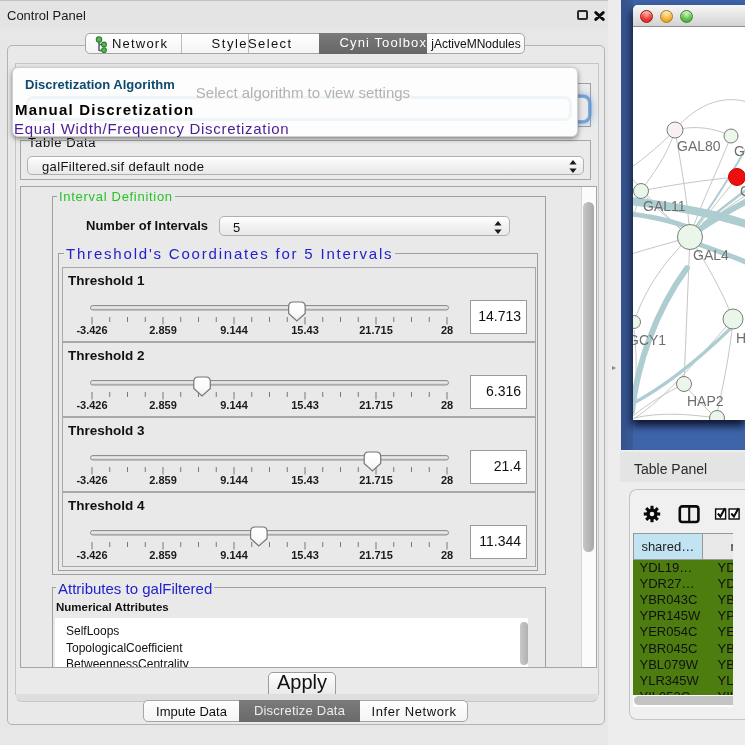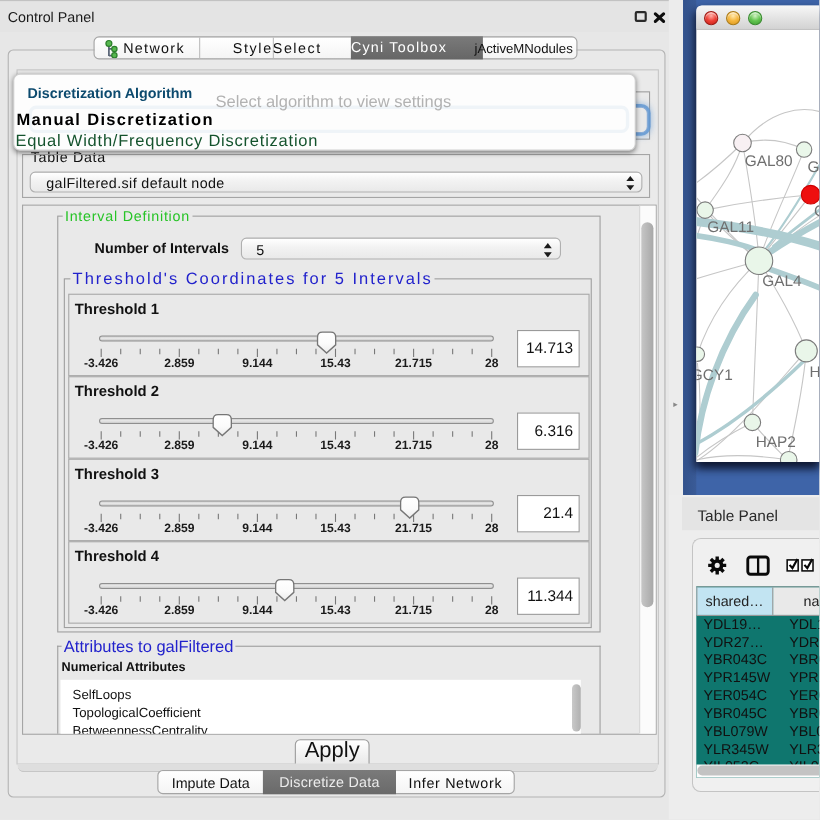--- a/index.html
+++ b/index.html
@@ -20,21 +20,21 @@
 <div class="abs" style="left:7px;top:45px;width:598px;height:680px;background:#e9e9e9;border:1px solid #b3b3b3;border-radius:5px"></div>
 
 <div class="abs" style="left:15px;top:63px;width:584px;height:632px;background:#eaeaea;border:1px solid #c6c6c6"></div>
 
 <div class="abs" style="left:85px;top:32.5px;width:440px;height:21px;background:linear-gradient(#ffffff,#f4f4f4);border:1px solid #a5a5a5;border-radius:5px;font-size:13px;color:#111">
   <div class="abs" style="left:26px;top:2px;line-height:16px;letter-spacing:1.2px">Network</div>
   <div class="abs" style="left:95px;top:0;width:1px;height:19px;background:#bdbdbd"></div>
   <div class="abs" style="left:95px;top:2px;width:67px;text-align:right;line-height:16px;letter-spacing:1.5px">Style</div>
   <div class="abs" style="left:162px;top:0;width:1px;height:19px;background:#bdbdbd"></div>
   <div class="abs" style="left:162px;top:2px;width:71px;text-align:left;line-height:16px;letter-spacing:1.4px">Select</div>
-  <div class="abs" style="left:233px;top:-1px;width:120px;height:21px;background:linear-gradient(#7a7a7a,#666666);color:#fff;text-align:left;line-height:20px;letter-spacing:1.1px">Cyni Toolbox</div>
+  <div class="abs" style="left:233px;top:-1px;width:108px;height:21px;background:linear-gradient(#7a7a7a,#666666);color:#fff;text-align:right;line-height:20px;letter-spacing:1.1px">Cyni Toolbox</div>
   <div class="abs" style="left:341px;top:2.5px;width:98px;text-align:center;line-height:16px;font-size:12px">jActiveMNodules</div>
   <svg class="abs" style="left:7px;top:1.5px" width="15" height="18" viewBox="0 0 15 18">
     <line x1="6" y1="5" x2="6" y2="16" stroke="#5a6577" stroke-width="1.6"></line>
     <line x1="6" y1="9.5" x2="11" y2="9.5" stroke="#5a6577" stroke-width="1.6"></line>
     <line x1="6" y1="15.5" x2="11" y2="15.5" stroke="#5a6577" stroke-width="1.6"></line>
     <circle cx="6" cy="4.5" r="2.7" fill="#57b84f" stroke="#2c7f2c" stroke-width="1.1"></circle>
     <circle cx="11" cy="9.5" r="2.4" fill="#57b84f" stroke="#2c7f2c" stroke-width="1.1"></circle>
     <circle cx="11" cy="15.2" r="2.4" fill="#57b84f" stroke="#2c7f2c" stroke-width="1.1"></circle>
   </svg>
 </div>
@@ -275,21 +275,21 @@
 </div>
 <div class="abs" style="left:519.5px;top:622px;width:8px;height:43px;background:linear-gradient(90deg,#c9c9c9,#b0b0b0);border-radius:4px"></div>
 
 <div class="abs" style="left:268px;top:672px;width:68px;height:30px;background:linear-gradient(#ffffff,#f0f0f0 50%,#e4e4e4);border:1px solid #9c9c9c;border-radius:5px;text-align:center;font-size:20px;color:#111;line-height:18px">Apply</div>
 
 <div class="abs" style="left:12px;top:67px;width:566px;height:70px;background:#fdfdfd;border:1px solid #cfcfcf;border-radius:6px;box-shadow:0 2px 5px rgba(0,0,0,0.45)"></div>
 <div class="abs" style="left:26px;top:96px;width:546px;height:25px;border:3px solid #aac4e2;border-radius:7px;opacity:0.16"></div>
 <div class="abs" style="left:25px;top:77px;font-size:13px;font-weight:bold;color:#0c4a6e">Discretization Algorithm</div>
 <div class="abs" style="left:20px;top:84px;width:566px;text-align:center;font-size:15px;color:#b2b2b2">Select algorithm to view settings</div>
 <div class="abs" style="left:15px;top:101px;font-size:15px;letter-spacing:1.2px;font-weight:bold;color:#000">Manual Discretization</div>
-<div class="abs" style="left:14px;top:119.5px;font-size:15px;letter-spacing:0.7px;color:#14532d">Equal Width/Frequency Discretization</div>
+<div class="abs" style="left:14px;top:119.5px;font-size:15px;letter-spacing:0.7px;color:#4c1d95">Equal Width/Frequency Discretization</div>
 
 <div class="abs" style="left:16px;top:694px;width:582px;height:8px;background:#dedede;border-bottom:1px solid #c6c6c6;border-radius:0 0 6px 6px"></div>
 
 <div class="abs" style="left:143px;top:700px;width:325px;height:22px;background:linear-gradient(#ffffff,#f4f4f4);border:1px solid #a5a5a5;border-radius:5px;font-size:13px;color:#111">
   <div class="abs" style="left:0;top:2.5px;width:95px;text-align:center;line-height:16px">Impute Data</div>
   <div class="abs" style="left:95px;top:-1px;width:121px;height:22px;background:linear-gradient(#7a7a7a,#6a6a6a);color:#ececec;text-align:center;line-height:21px;letter-spacing:0.2px">Discretize Data</div>
   <div class="abs" style="left:216px;top:2.5px;width:108px;text-align:center;line-height:16px;letter-spacing:0.6px">Infer Network</div>
 </div>
 
 <div class="abs" style="left:608px;top:0;width:13px;height:745px;background:#ececec"></div>
@@ -384,21 +384,21 @@
   <rect x="39.8" y="4.4" width="18.6" height="15.6" rx="2.5" fill="#f0f0f0" stroke="#0a0a0a" stroke-width="2.6"></rect>
   <line x1="49.2" y1="4" x2="49.2" y2="20" stroke="#0a0a0a" stroke-width="2.1"></line>
   <g>
     <rect x="75.6" y="7" width="10" height="10" fill="#fff" stroke="#0a0a0a" stroke-width="1.4"></rect>
     <path d="M77.8 11.5 l2.6 3 l4.6-8.3" fill="none" stroke="#0a0a0a" stroke-width="2"></path>
     <rect x="89.1" y="7" width="10" height="10" fill="#fff" stroke="#0a0a0a" stroke-width="1.4"></rect>
     <path d="M91.3 11.5 l2.6 3 l4.6-8.3" fill="none" stroke="#0a0a0a" stroke-width="2"></path>
   </g>
 </svg>
 
-<div class="abs" style="left:633px;top:533px;width:112px;height:174px;background:#0f766e;overflow:hidden;font-size:13px;color:#111">
+<div class="abs" style="left:633px;top:533px;width:100px;height:174px;background:#4d7c0f;overflow:hidden;font-size:13px;color:#111">
   <div style="position:absolute;left:0;top:0;width:112px;height:27px;display:flex;border-top:1px solid #989898;border-bottom:1px solid #989898">
     <div style="width:74px;background:#c2e4f2;border-left:1px solid #989898;border-right:1px solid #989898;text-align:center;line-height:25px;color:#222">shared…</div>
     <div style="flex:1;background:#e9e9e9;line-height:25px;color:#222;padding-left:28px">na</div>
   </div>
   <div id="rows">
       <div style="position:absolute;left:6.5px;top:27px;height:16.1px;line-height:16.5px">YDL19…</div>
       <div style="position:absolute;left:84.5px;top:27px;height:16.1px;line-height:16.5px">YDL1</div>
       <div style="position:absolute;left:6.5px;top:43.1px;height:16.1px;line-height:16.5px">YDR27…</div>
       <div style="position:absolute;left:84.5px;top:43.1px;height:16.1px;line-height:16.5px">YDR2</div>
       <div style="position:absolute;left:6.5px;top:59.2px;height:16.1px;line-height:16.5px">YBR043C</div>

